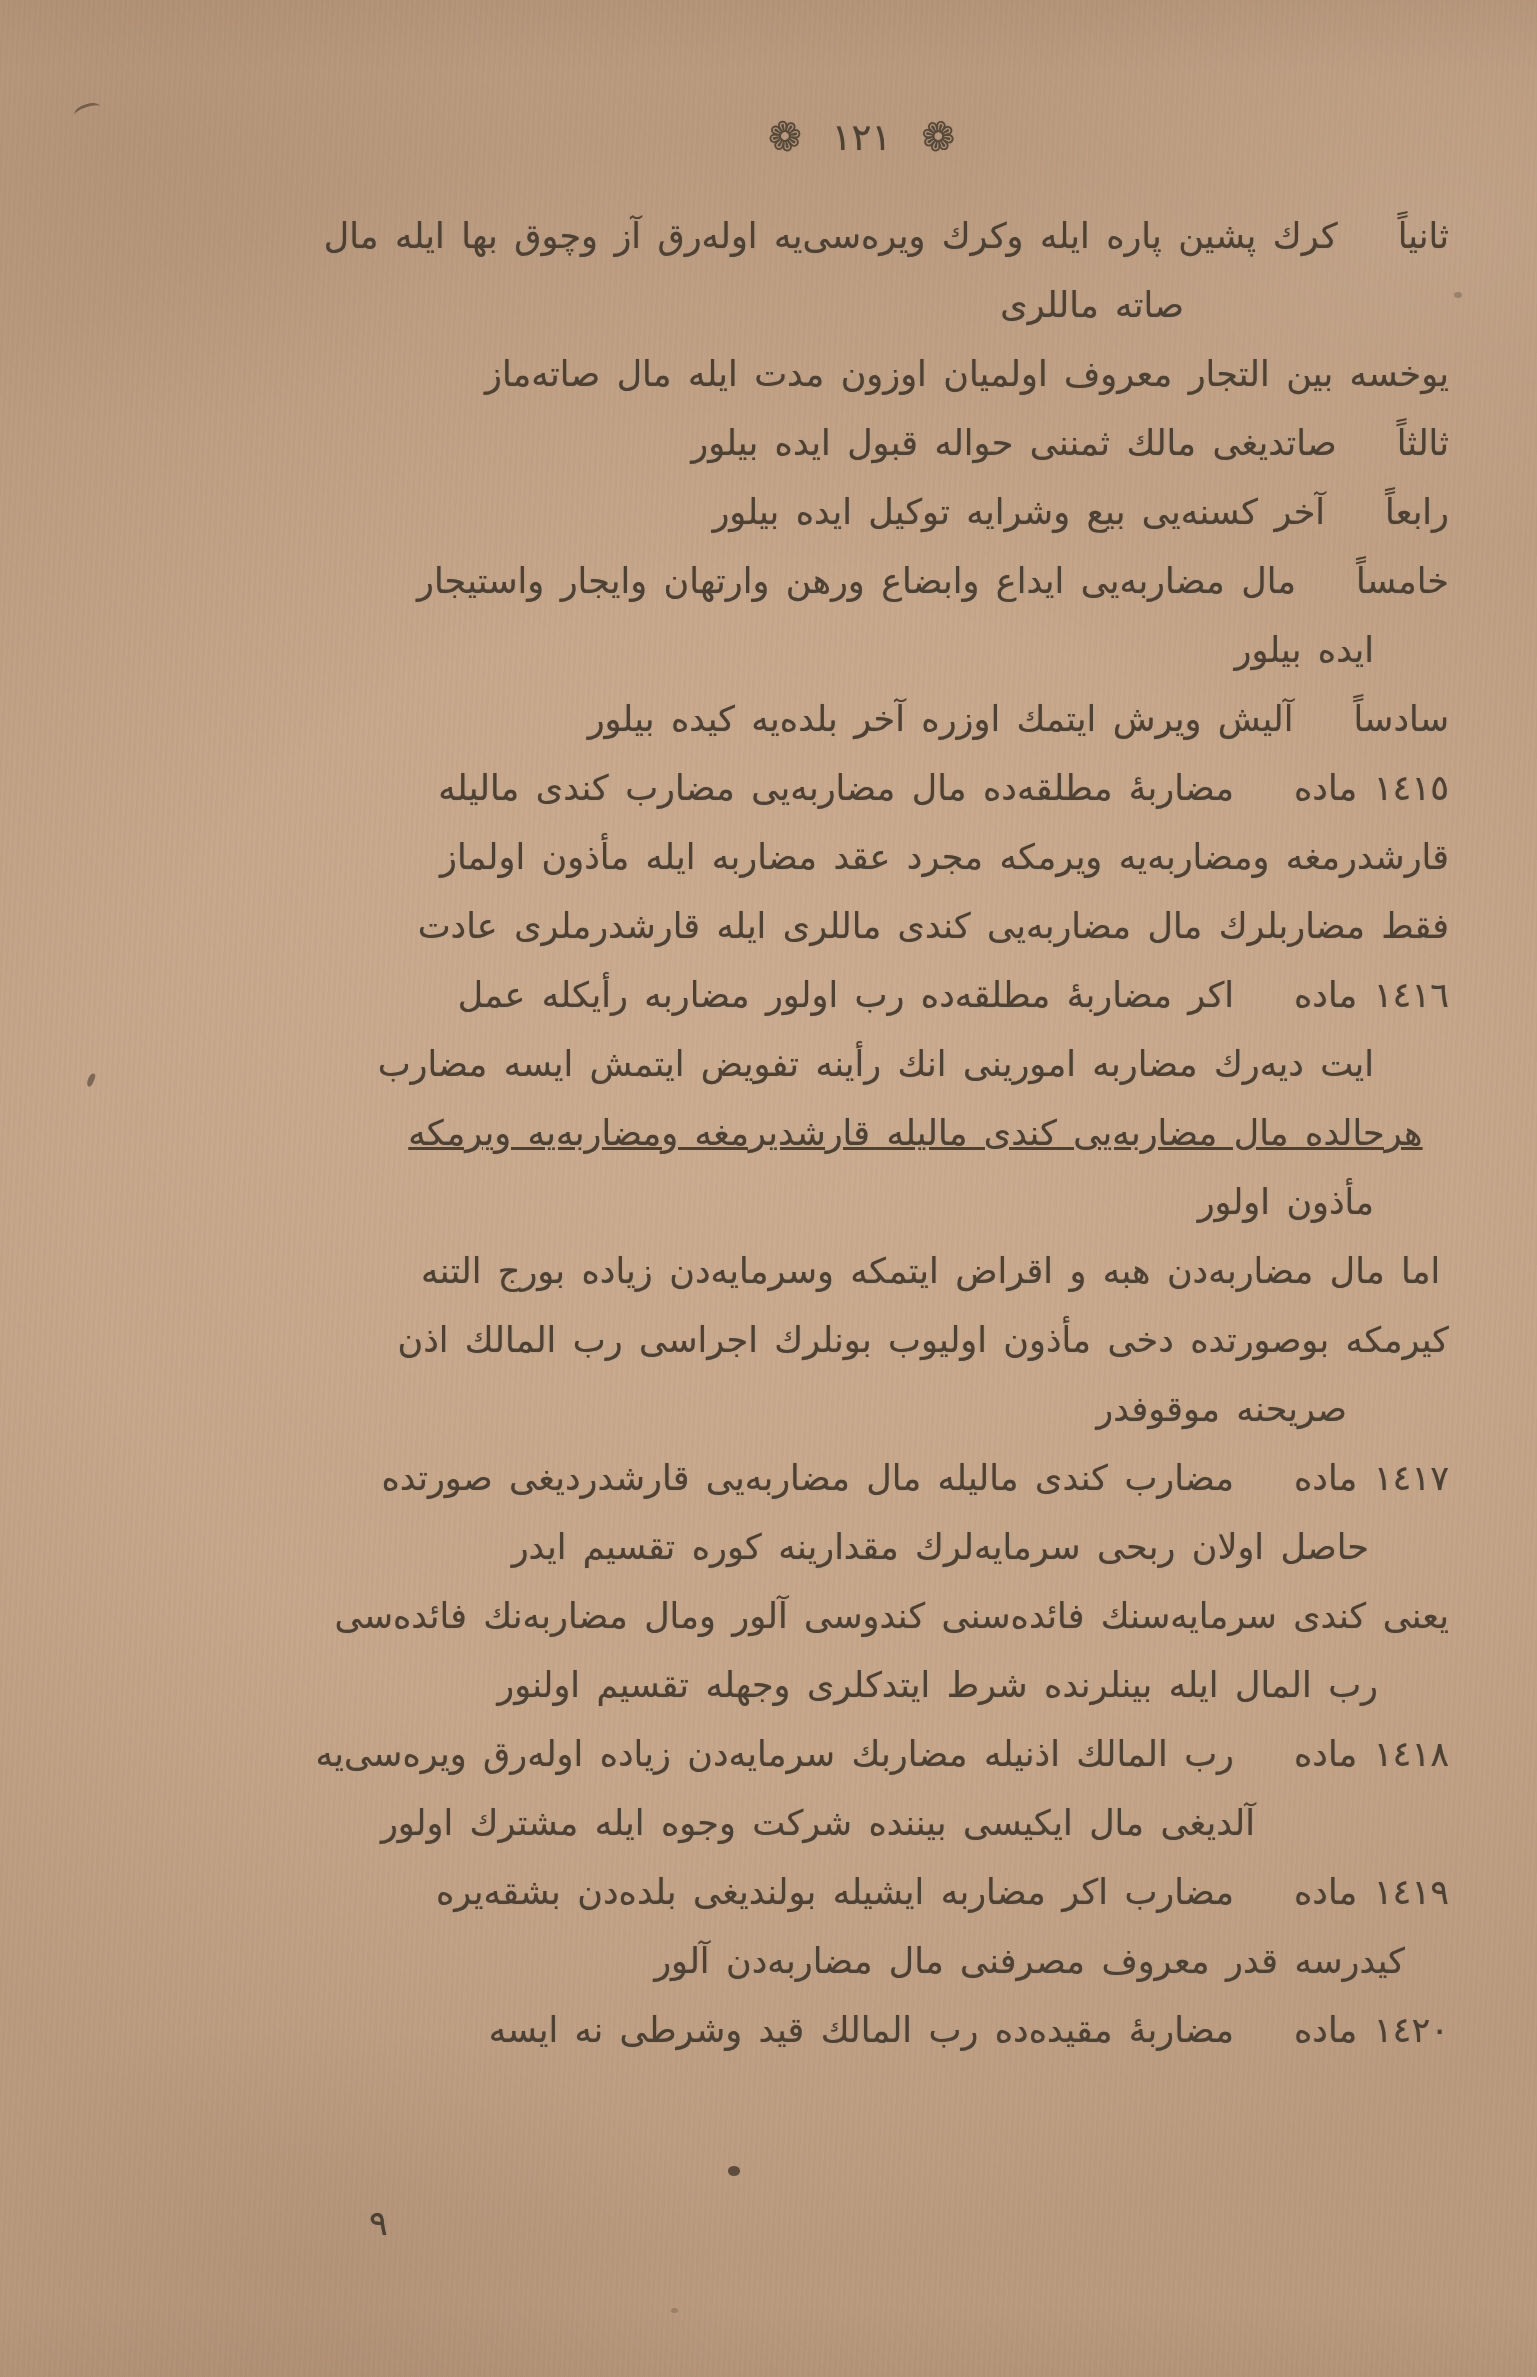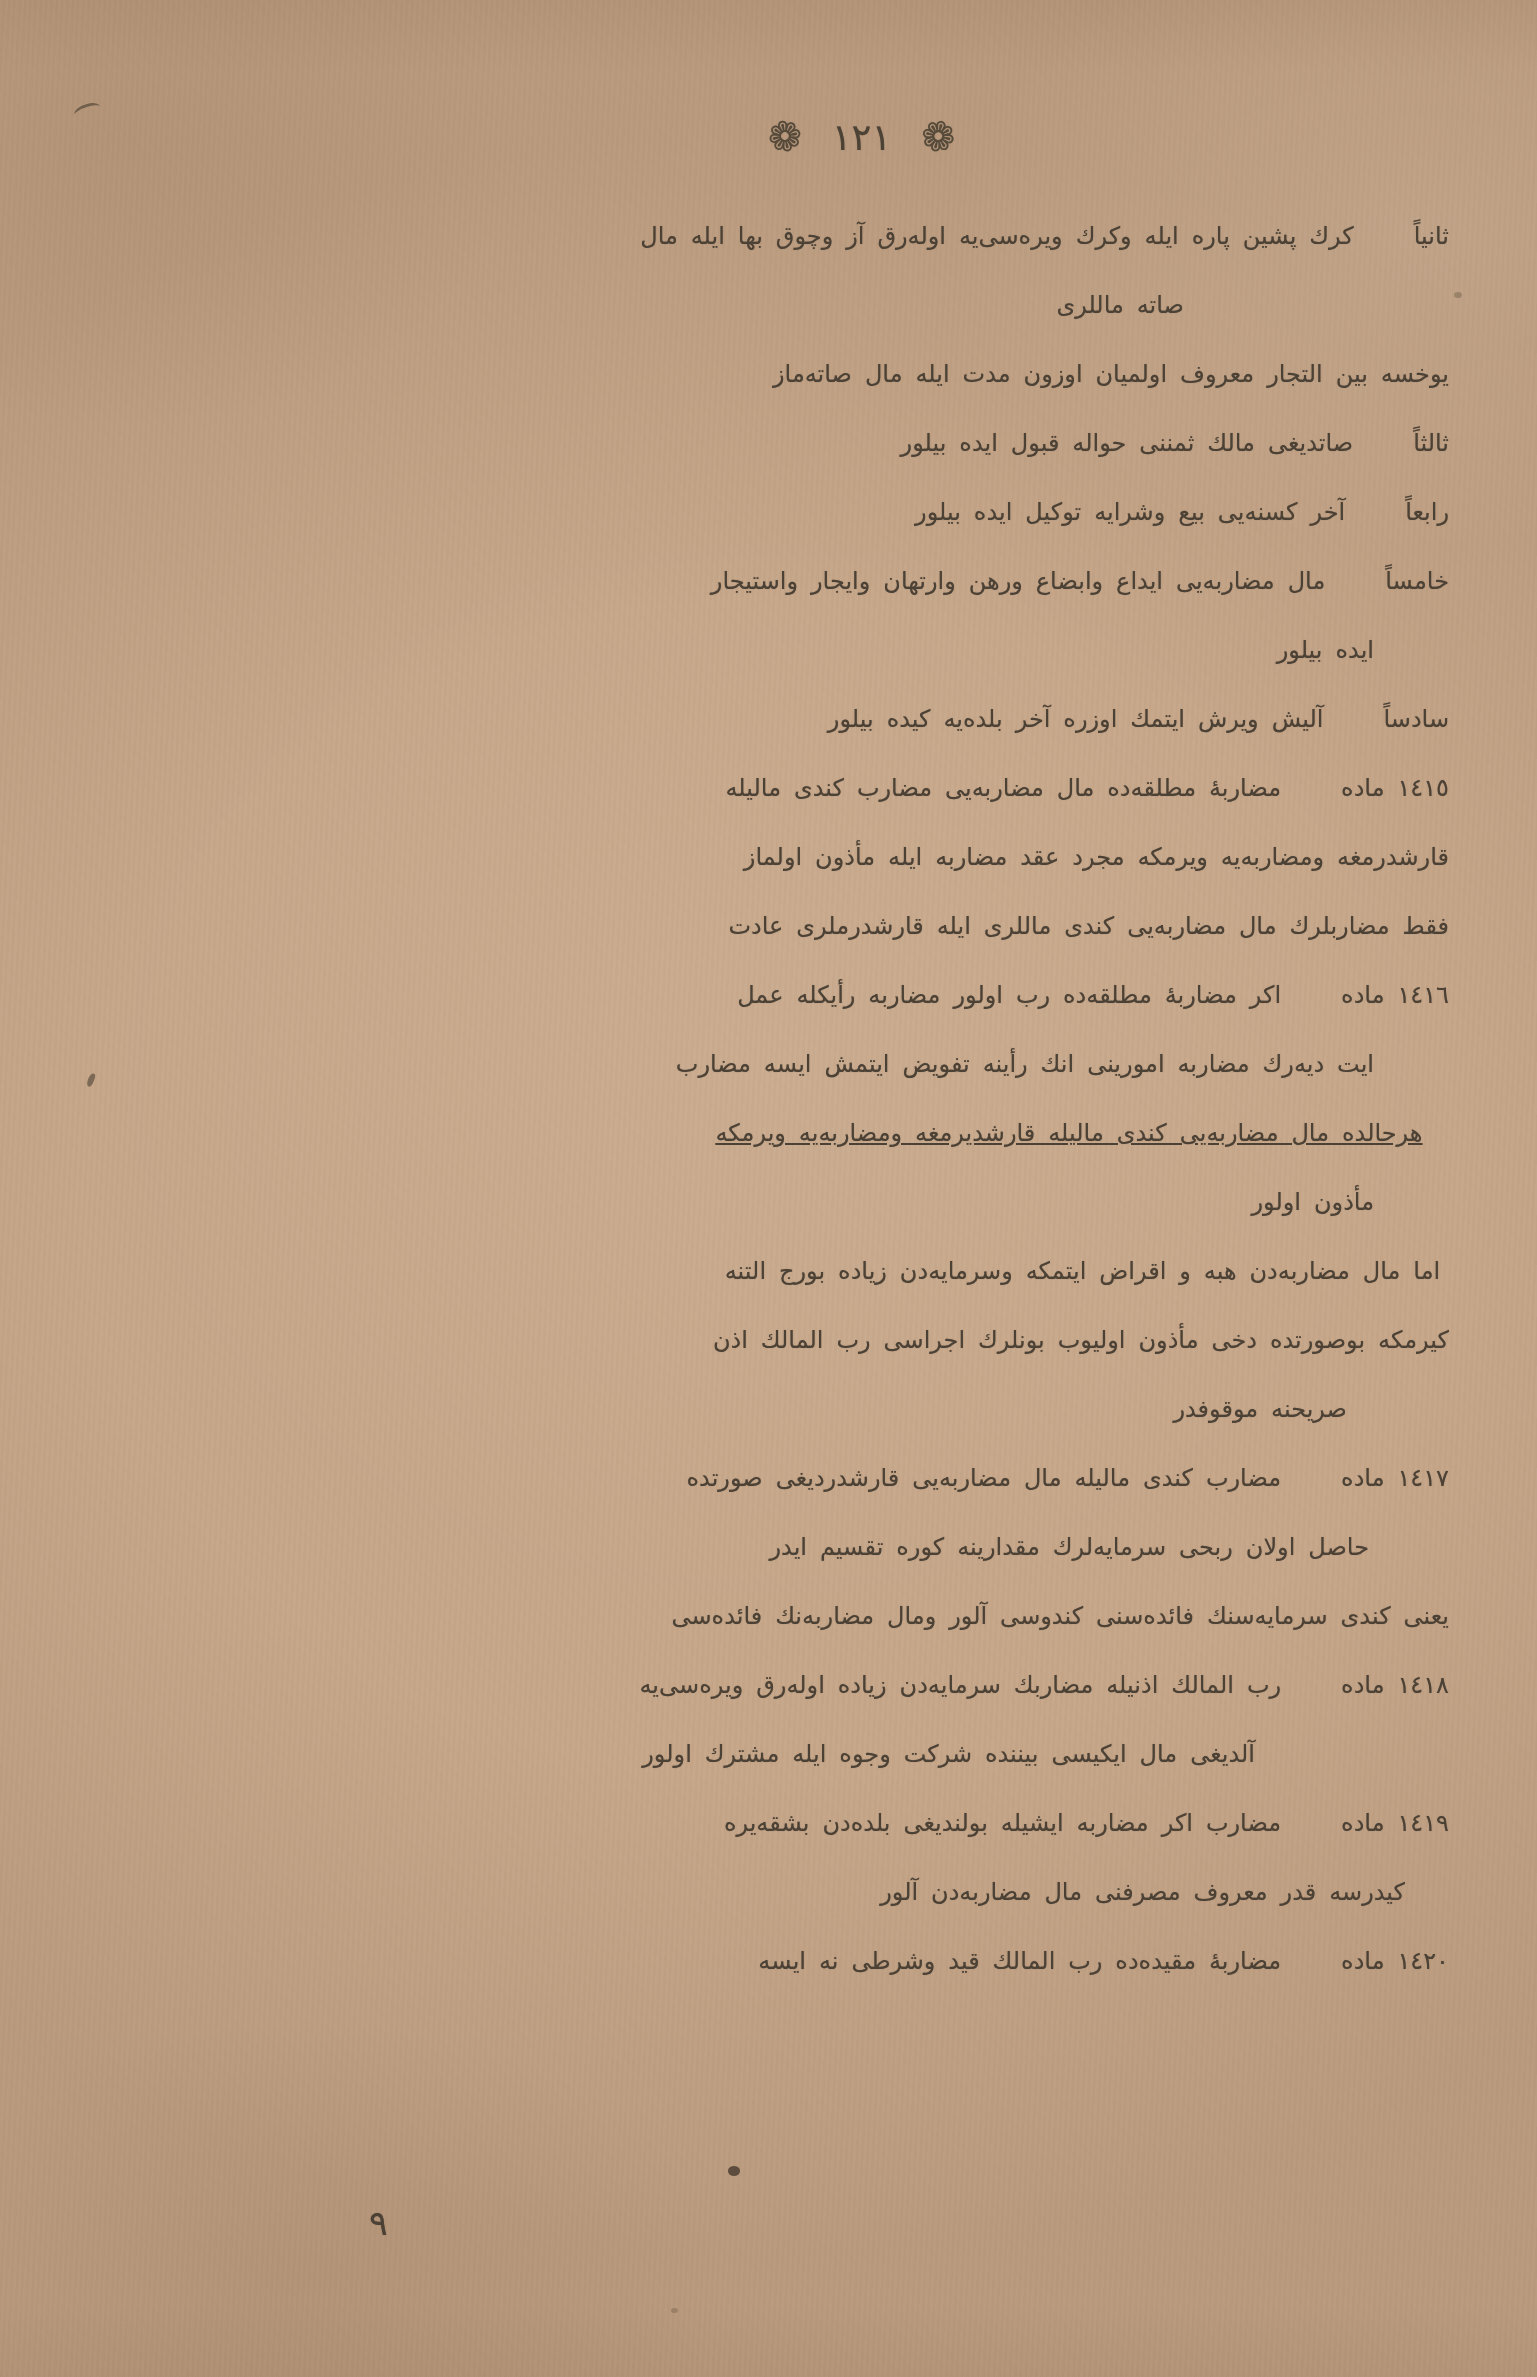--- a/index.html
+++ b/index.html
@@ -20,21 +20,21 @@
     text-align:center;padding-left:186px;color:#51463a;
     direction:rtl;}
   .ornament{display:inline-block;font-size:41px;vertical-align:middle;
     color:#564a3b;text-shadow:0 0 0.9px rgba(70,58,44,0.6);}
   .orn-r{transform:rotate(14deg);}
   .orn-l{transform:rotate(-12deg);}
   .pagenum{display:inline-block;font-size:37px;margin:0 25px;vertical-align:middle;
     color:#4c4235;letter-spacing:5.3px;text-shadow:0 0 0.9px rgba(70,58,44,0.55);}
   .text-block{position:absolute;top:202px;right:88px;left:88px;
     direction:rtl;text-align:right;color:#4b4135;}
-  .line{height:69px;line-height:69px;font-size:24px;word-spacing:5.3px;
+  .line{height:69px;line-height:69px;font-size:35px;word-spacing:5.3px;
     white-space:nowrap;text-shadow:0 0 0.9px rgba(62,52,42,0.45);}
   .marker{display:inline-block;margin-left:60px;}
   .signature{position:absolute;top:2203px;left:369px;font-size:35px;
     color:#4b4135;text-shadow:0 0 0.9px rgba(62,52,42,0.5);}
   .speck{position:absolute;}
   .speck-curve{top:104px;left:74px;width:26.5px;height:10.6px;
     border-top:3.5px solid rgba(92,78,62,0.75);border-radius:50%;
     transform:rotate(-18deg);}
   .speck-tick{top:1073px;left:88px;width:6.2px;height:14px;
     background:rgba(84,72,58,0.65);border-radius:60% 40% 50% 50%;
@@ -72,20 +72,21 @@
       <div class="line"><span class="marker">١٤١٦ ماده</span><span>اكر مضاربهٔ مطلقه‌ده رب اولور مضاربه رأيكله عمل</span></div>
       <div class="line" style="padding-right: 75px;"><span>ايت ديه‌رك مضاربه امورينى انك رأينه تفويض ايتمش ايسه مضارب</span></div>
       <div class="line" style="padding-right: 26.5px; text-decoration: underline;"><span>هرحالده مال مضاربه‌يى كندى ماليله قارشديرمغه ومضاربه‌يه ويرمكه</span></div>
       <div class="line" style="padding-right: 75px;"><span>مأذون اولور</span></div>
       <div class="line" style="padding-right: 8.8px;"><span>اما مال مضاربه‌دن هبه و اقراض ايتمكه وسرمايه‌دن زياده بورج التنه</span></div>
       <div class="line"><span>كيرمكه بوصورتده دخى مأذون اوليوب بونلرك اجراسى رب المالك اذن</span></div>
       <div class="line" style="padding-right: 102px;"><span>صريحنه موقوفدر</span></div>
       <div class="line"><span class="marker">١٤١٧ ماده</span><span>مضارب كندى ماليله مال مضاربه‌يى قارشدرديغى صورتده</span></div>
       <div class="line" style="padding-right: 80px;"><span>حاصل اولان ربحى سرمايه‌لرك مقدارينه كوره تقسيم ايدر</span></div>
       <div class="line"><span>يعنى كندى سرمايه‌سنك فائده‌سنى كندوسى آلور ومال مضاربه‌نك فائده‌سى</span></div>
+      <div class="line" style="padding-right: 71px;"><span>رب المال ايله بينلرنده شرط ايتدكلرى وجهله تقسيم اولنور</span></div>
       <div class="line"><span class="marker">١٤١٨ ماده</span><span>رب المالك اذنيله مضاربك سرمايه‌دن زياده اوله‌رق ويره‌سى‌يه</span></div>
       <div class="line" style="padding-right: 194px;"><span>آلديغى مال ايكيسى بيننده شركت وجوه ايله مشترك اولور</span></div>
       <div class="line"><span class="marker">١٤١٩ ماده</span><span>مضارب اكر مضاربه ايشيله بولنديغى بلده‌دن بشقه‌يره</span></div>
       <div class="line" style="padding-right: 44px;"><span>كيدرسه قدر معروف مصرفنى مال مضاربه‌دن آلور</span></div>
       <div class="line"><span class="marker">١٤٢٠ ماده</span><span>مضاربهٔ مقيده‌ده رب المالك قيد وشرطى نه ايسه</span></div>
     </div>
 
   <div class="signature">٩</div>
 
   <div class="speck speck-curve"></div>

